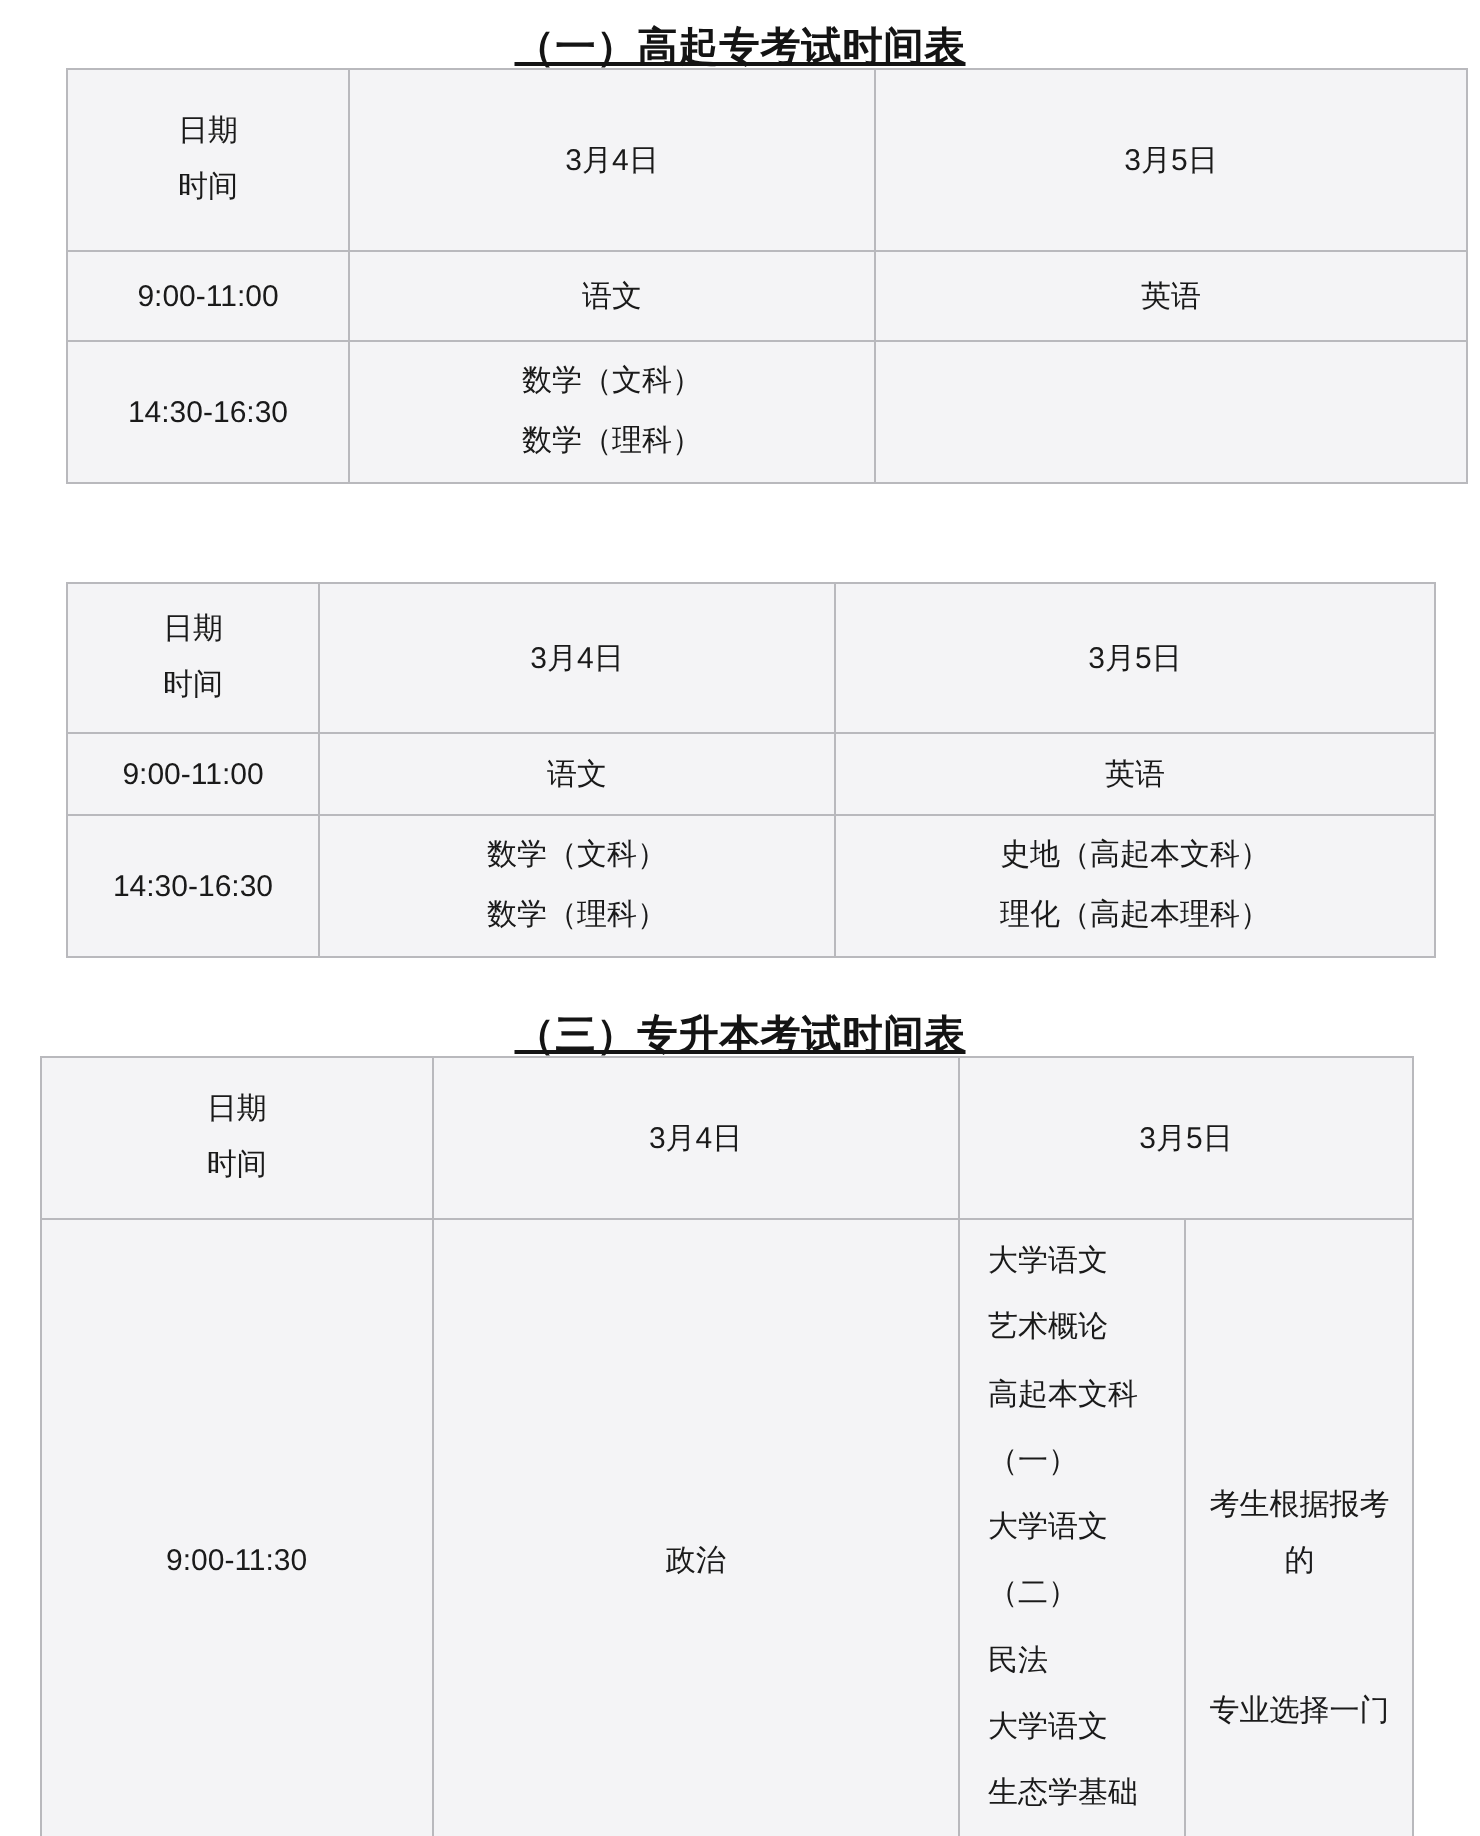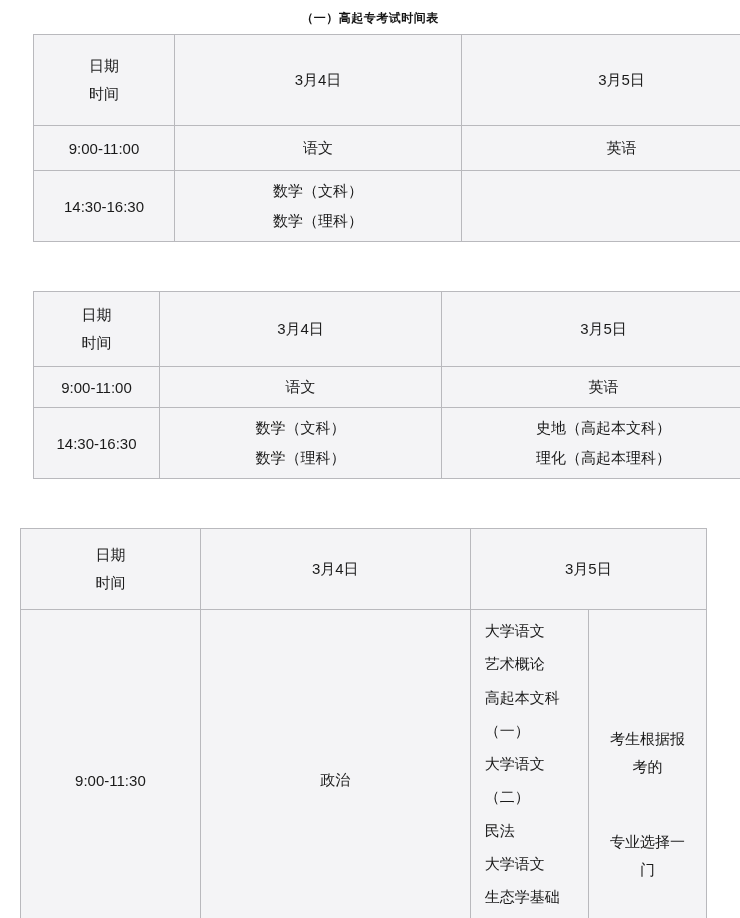--- a/index.html
+++ b/index.html
@@ -14,37 +14,38 @@
     color: #1a1a1a;
     overflow: hidden;
   }
   .page {
     position: relative;
     width: 740px;
     height: 918px;
   }
   .section-title {
     text-align: center;
-    font-size: 12px;
+    font-size: 20px;
     font-weight: bold;
     color: #141414;
     letter-spacing: 0.5px;
+    text-decoration: underline;
   }
   table {
     border-collapse: collapse;
     table-layout: fixed;
   }
   table td {
     border: 1px solid #b9b9bd;
     background: #f4f4f6;
     text-align: center;
     vertical-align: middle;
     font-size: 15px;
     color: #1a1a1a;
-    padding: 4px 18px;
+    padding: 4px 6px;
   }
   .hdr-date-time {
     line-height: 1.9;
     padding: 6px 0;
     margin-top: 24px;
   }
   .hdr-date-time .l1 { display: block; }
   .hdr-date-time .l2 { display: block; font-family: Liberation Serif, serif; }
   .two-line { line-height: 2.0; }
   .two-line span { display: block; }
@@ -150,20 +151,21 @@
         </td>
         <td class="c3 two-line">
           <span>史地（高起本文科）</span>
           <span>理化（高起本理科）</span>
         </td>
       </tr>
     </tbody>
       </table>
   </div>
 
+  <div class="section-title title3">（三）专升本考试时间表</div>
   <div id="t3-wrap">
     <table id="t3">
       <tbody>
           <tr class="r1">
         <td class="c1 hdr-date-time">
           <span class="l1">日期</span>
           <span class="l2">时间</span>
         </td>
         <td class="c2">3月4日</td>
         <td class="c3" colspan="2">3月5日</td>

